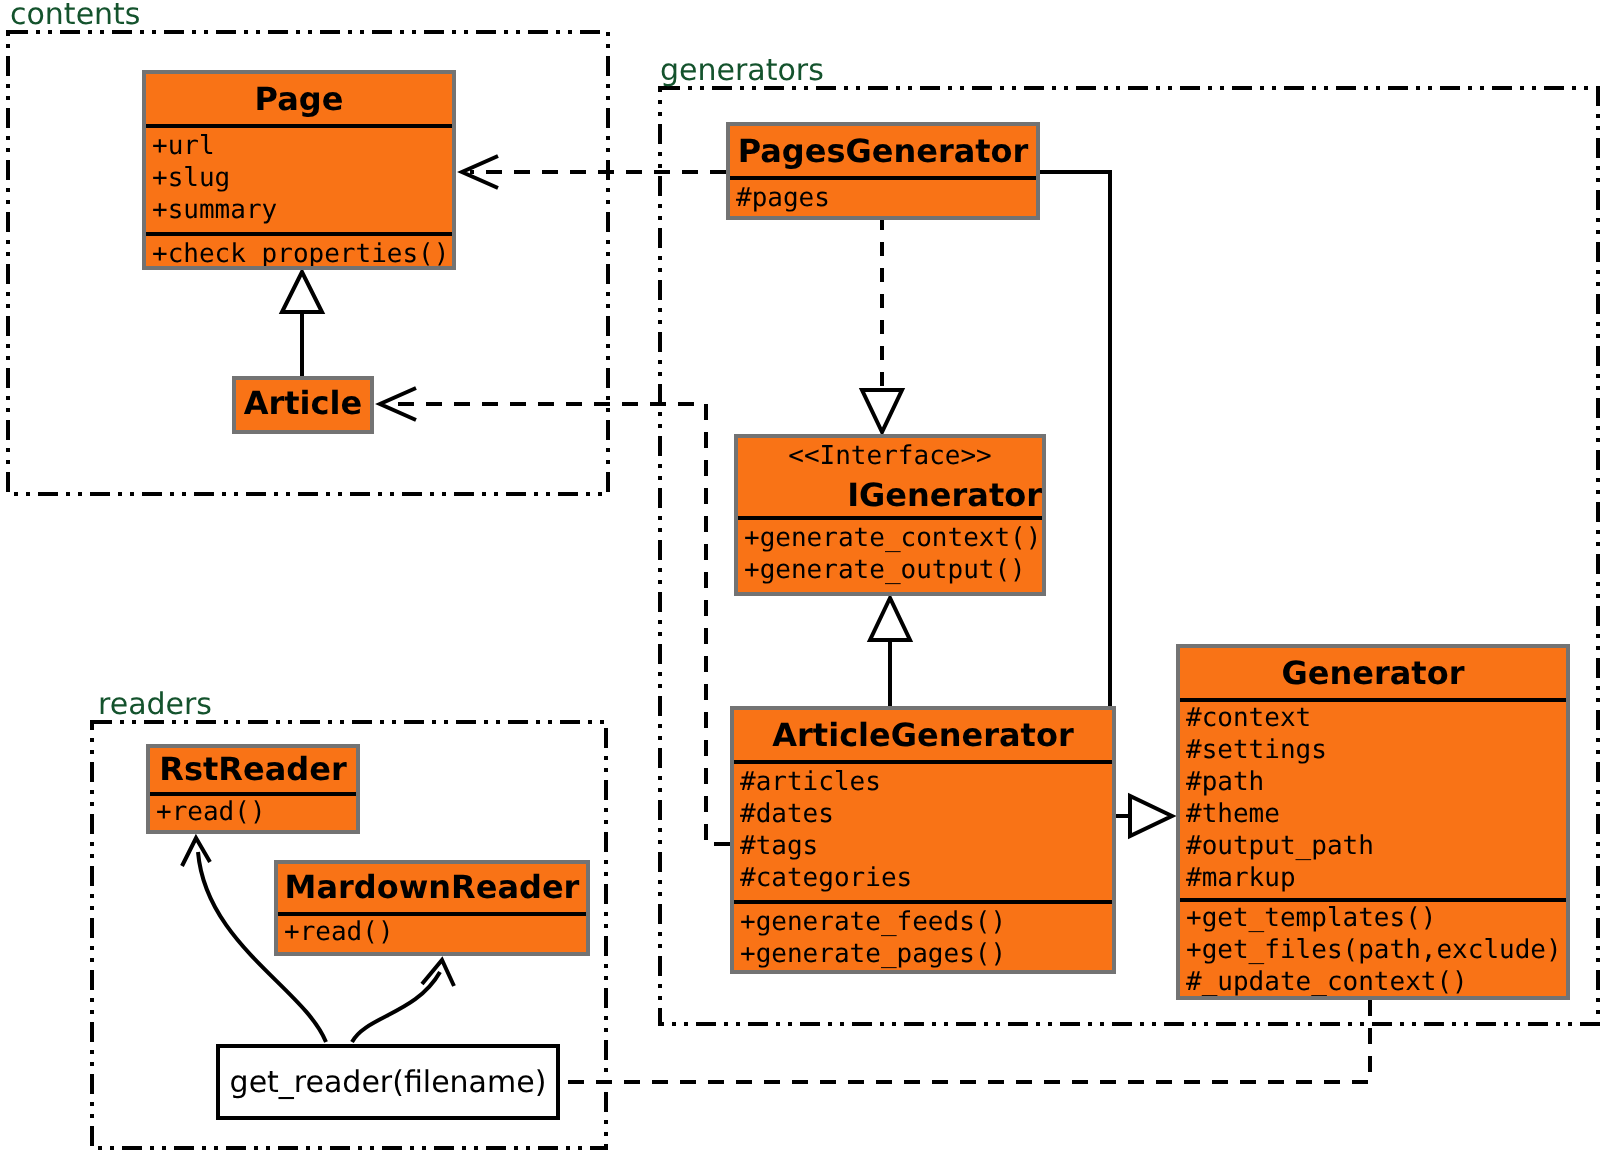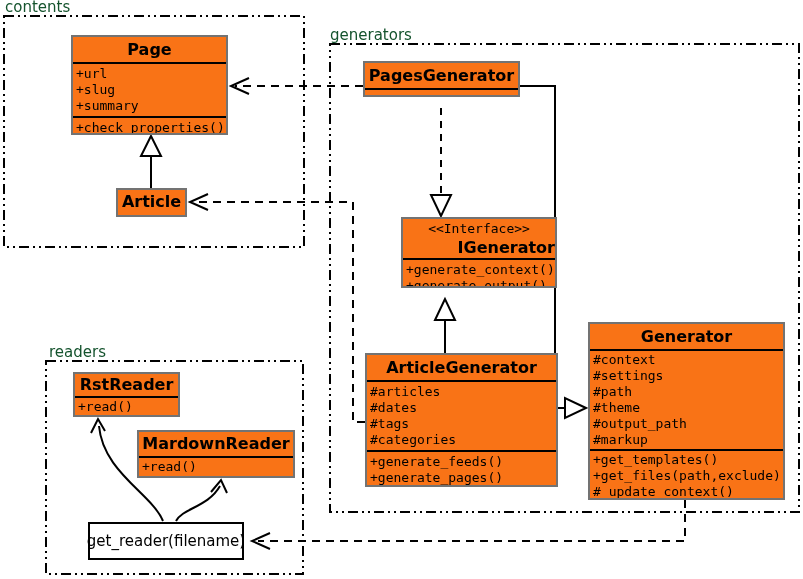--- a/index.html
+++ b/index.html
@@ -110,28 +110,28 @@
     </div>
     <div class="sec">
       <div class="row">+check_properties()</div>
     </div>
   </div>
 
   <div class="cls" style="left:116px;top:188px;width:71px;height:29px;">
     <div class="ttl" style="line-height:24px;">Article</div>
   </div>
 
-  <div class="cls" style="left:363px;top:61px;width:157px;height:36px;">
+  <div class="cls" style="left:363px;top:61px;width:157px;height:49px;">
     <div class="ttl">PagesGenerator</div>
     <div class="sec">
       <div class="row">#pages</div>
     </div>
   </div>
 
-  <div class="cls" style="left:367px;top:217px;width:156px;height:71px;margin-left:34px;">
+  <div class="cls" style="left:367px;top:217px;width:156px;height:81px;">
     <div class="stereo">&lt;&lt;Interface&gt;&gt;</div>
     <div class="ttl2">IGenerator</div>
     <div class="sec">
       <div class="row">+generate_context()</div>
       <div class="row">+generate_output()</div>
     </div>
   </div>
 
   <div class="cls" style="left:365px;top:353px;width:193px;height:134px;">
     <div class="ttl">ArticleGenerator</div>
@@ -171,17 +171,17 @@
     </div>
   </div>
 
   <div class="cls" style="left:137px;top:430px;width:158px;height:48px;">
     <div class="ttl" style="line-height:24px;">MardownReader</div>
     <div class="sec" style="padding:1px 3px;">
       <div class="row">+read()</div>
     </div>
   </div>
 
-  <div class="plainbox" style="left:88px;top:522px;width:156px;height:38px;">
+  <div class="plainbox" style="left:108px;top:522px;width:172px;height:38px;">
     <span>get_reader(filename)</span>
   </div>
 
 </div>
 
 </body></html>

